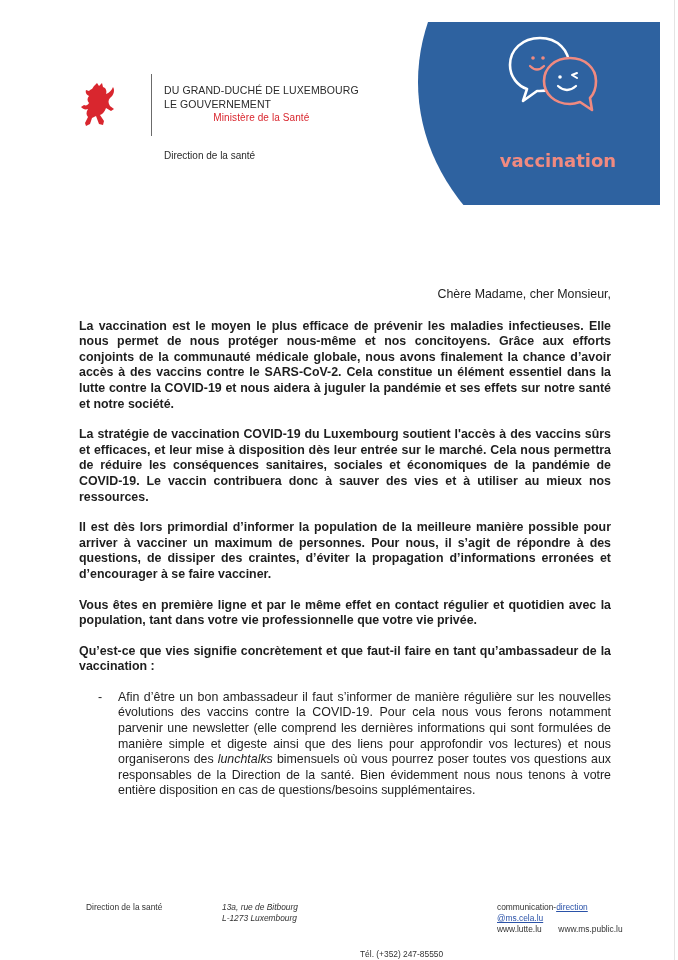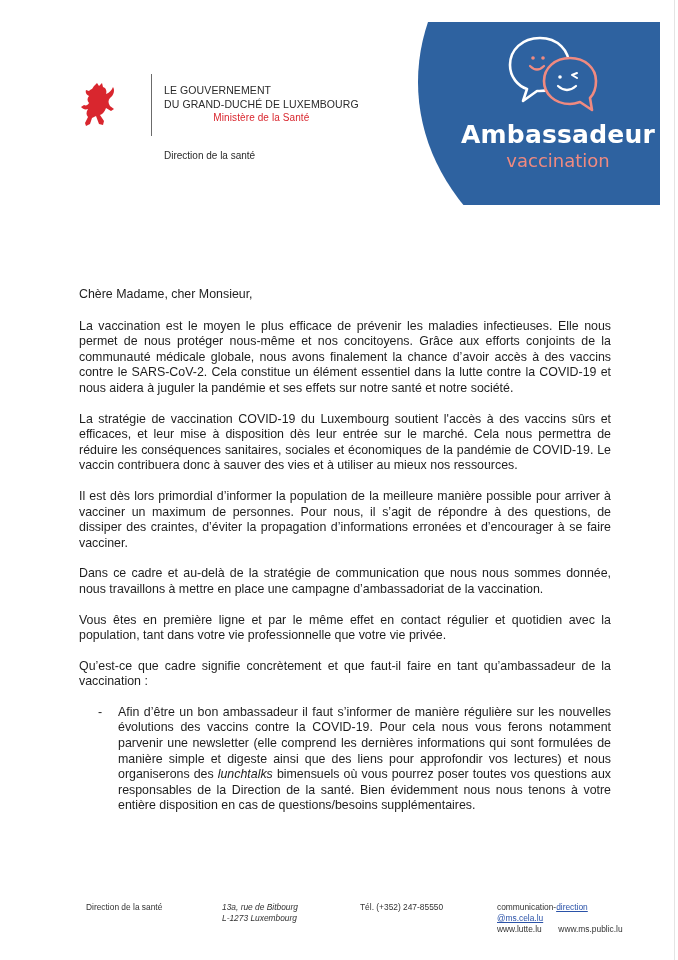--- a/index.html
+++ b/index.html
@@ -11,26 +11,26 @@
   .lion { position:absolute; left:0; top:8px; width:38px; height:48px; }
   .gov-divider { position:absolute; left:72px; top:70px; width:1px; height:62px; background:#6b6b6b; }
   .gov-text { position:absolute; left:89px; top:82px; font-size:10.5px; line-height:13.5px; color:#2a2a2a; letter-spacing:0.1px; }
   .gov-text .ministry { color:#d9262e; font-size:10px;text-align:center; }
   .direction-head { position:absolute; left:89px; top:150px; font-size:10px; color:#2a2a2a; }
 
   .badge-wrap { position:absolute; left:418px; top:22px; width:242px; height:183px; overflow:hidden; }
   .badge-circle { position:absolute; left:0; top:-150px; width:480px; height:420px; border-radius:50%; background:#2e62a0; }
   .badge-icon { position:absolute; left:82px; top:8px; width:110px; height:90px; }
   .badge-title { position:absolute; left:40px; top:98px; width:200px; text-align:center; color:#ffffff; font-weight:bold; font-size:25px; letter-spacing:0.2px; font-family:"DejaVu Sans", sans-serif; }
-  .badge-sub { position:absolute; left:40px; top:128px; width:200px; text-align:center; color:#f08a80; font-weight:normal; font-size:18px; font-family:"DejaVu Sans", sans-serif; }
+  .badge-sub { position:absolute; left:40px; top:128px; width:200px; text-align:center; color:#f08a80; font-weight:bold; font-size:18px; font-family:"DejaVu Sans", sans-serif; }
 
   
   .letter { position:absolute; left:79px; top:287px; width:532px; font-size:12.4px; line-height:15.6px; color:#1e1e1e; }
-  .salutation { margin:0 0 16px 0; }
-  .para { margin:4px 0 15px 0; text-align:justify; }
+  .salutation { margin:0 0 16px 0;text-align:right; }
+  .para { margin:4px 0 15px 0; text-align:justify;font-weight:bold; }
   .bullets { margin:0; padding:0; list-style:none; }
   .bullet { position:relative; padding-left:39px; text-align:justify; }
   .bullet-dash { position:absolute; left:19px; top:0; }
   em { font-style:italic; }
 
   
   .footer { position:absolute; top:902px; left:0; width:678px; font-size:8.4px; line-height:11px; color:#333; }
   .f-col { position:absolute; }
   .f-link { color:#2a52a8; text-decoration:underline; }
 </style>
@@ -38,66 +38,64 @@
 <body>
 
 <div class="edge-line"></div>
 
 <div>
   <svg class="lion" style="left:80px;top:82px;" viewBox="0 0 38 48">
     <path fill="#d9262e" d="M14 4 l3 -3 l2 3 l3 -3 l1 4 c3 1 4 4 3 7 c3 -1 6 -4 7 -7 c2 3 1 8 -3 11 c-2 2 -2 5 0 8 l4 3 l-3 2 l-5 -3 c-1 3 -3 6 -6 7 l4 6 l-1 4 l-4 -1 l-3 -8 l-4 2 l-2 6 l-4 2 l-1 -3 l3 -6 c-2 -2 -2 -5 0 -8 c-3 1 -5 0 -7 -2 l3 -2 c2 1 4 0 5 -2 c-2 -2 -2 -5 0 -7 c-2 -1 -4 -3 -3 -6 l3 1 c1 -1 2 -2 3 -2 z"></path>
   </svg>
   <div class="gov-divider" style="left:151px;top:74px;"></div>
   <div class="gov-text" style="left:164px;top:84px;position:absolute;">
+    <div>DU GRAND-DUCHÉ DE LUXEMBOURG</div>
     <div>LE GOUVERNEMENT</div>
-    <div>DU GRAND-DUCHÉ DE LUXEMBOURG</div>
     <div class="ministry">Ministère de la Santé</div>
   </div>
   <div class="direction-head" style="left:164px;top:150px;">Direction de la santé</div>
 </div>
 
 <div class="badge-wrap">
   <div class="badge-circle"></div>
   <svg class="badge-icon" viewBox="0 0 110 90">
     <path d="M40 8 c-18 0 -30 12 -30 27 c0 12 8 21 17 24 l-4 12 l14 -10 c18 1 30 -10 32 -24 c1 -17 -12 -29 -29 -29 z" fill="none" stroke="#ffffff" stroke-width="2.6" stroke-linejoin="round"></path>
     <circle cx="33" cy="28" r="1.8" fill="#f08a80"></circle>
     <circle cx="43" cy="28" r="1.8" fill="#f08a80"></circle>
     <path d="M30 36 q7 7 14 0" fill="none" stroke="#f08a80" stroke-width="2.2" stroke-linecap="round"></path>
     <path d="M70 28 c-15 0 -26 10 -26 23 c0 13 11 23 26 23 c4 0 7 -1 10 -2 l12 8 l-2 -12 c4 -4 6 -10 6 -17 c0 -13 -11 -23 -26 -23 z" fill="#2e62a0" stroke="#f08a80" stroke-width="2.6" stroke-linejoin="round"></path>
     <circle cx="60" cy="47" r="1.8" fill="#ffffff"></circle>
     <path d="M72 45 l5 -2 M72 45 l5 3" fill="none" stroke="#ffffff" stroke-width="2" stroke-linecap="round"></path>
     <path d="M58 56 q9 8 18 0" fill="none" stroke="#ffffff" stroke-width="2.2" stroke-linecap="round"></path>
   </svg>
-  <div class="badge-title">Ambassadeur</div>
   <div class="badge-sub">vaccination</div>
 </div>
 
 <div class="letter">
   <p class="salutation">Chère Madame, cher Monsieur,</p>
   <p class="para">La vaccination est le moyen le plus efficace de prévenir les maladies infectieuses. Elle nous permet de nous protéger nous-même et nos concitoyens. Grâce aux efforts conjoints de la communauté médicale globale, nous avons finalement la chance d’avoir accès à des vaccins contre le SARS-CoV-2. Cela constitue un élément essentiel dans la lutte contre la COVID-19 et nous aidera à juguler la pandémie et ses effets sur notre santé et notre société.</p>
   <p class="para">La stratégie de vaccination COVID-19 du Luxembourg soutient l'accès à des vaccins sûrs et efficaces, et leur mise à disposition dès leur entrée sur le marché. Cela nous permettra de réduire les conséquences sanitaires, sociales et économiques de la pandémie de COVID-19. Le vaccin contribuera donc à sauver des vies et à utiliser au mieux nos ressources.</p>
   <p class="para">Il est dès lors primordial d’informer la population de la meilleure manière possible pour arriver à vacciner un maximum de personnes. Pour nous, il s’agit de répondre à des questions, de dissiper des craintes, d’éviter la propagation d’informations erronées et d’encourager à se faire vacciner.</p>
-  <p class="para">Dans ce cadre et au-delà de la stratégie de communication que nous nous sommes donnée, nous travaillons à mettre en place une campagne d’ambassadoriat de la vaccination.</p>
   <p class="para">Vous êtes en première ligne et par le même effet en contact régulier et quotidien avec la population, tant dans votre vie professionnelle que votre vie privée.</p>
-  <p class="para">Qu’est-ce que cadre signifie concrètement et que faut-il faire en tant qu’ambassadeur de la vaccination :</p>
+  <p class="para">Qu’est-ce que vies signifie concrètement et que faut-il faire en tant qu’ambassadeur de la vaccination :</p>
   <ul class="bullets">
     <li class="bullet">
       <span class="bullet-dash">-</span>
       <span>Afin d’être un bon ambassadeur il faut s’informer de manière régulière sur les nouvelles évolutions des vaccins contre la COVID-19. Pour cela nous vous ferons notamment parvenir une newsletter (elle comprend les dernières informations qui sont formulées de manière simple et digeste ainsi que des liens pour approfondir vos lectures) et nous organiserons des </span><em>lunchtalks</em><span> bimensuels où vous pourrez poser toutes vos questions aux responsables de la Direction de la santé. Bien évidemment nous nous tenons à votre entière disposition en cas de questions/besoins supplémentaires.</span>
     </li>
   </ul>
 </div>
 
 <div class="footer">
   <div class="f-col" style="left:86px;">Direction de la santé</div>
   <div class="f-col" style="left:222px;font-style:italic;">
     <div>13a, rue de Bitbourg</div>
     <div>L-1273 Luxembourg</div>
   </div>
-  <div class="f-col" style="left:360px;">Tél. (+352) 247-85550</div>
+  <div class="f-col" style="left:360px;margin-top:47px;">Tél. (+352) 247-85550</div>
   <div class="f-col" style="left:497px;">
     <div><span>communication-</span><span class="f-link">direction</span></div>
     <div><span class="f-link">@ms.cela.lu</span></div>
     <div>
       <span>www.lutte.lu</span>
       <span style="display:inline-block;width:12px;"></span>
       <span>www.ms.public.lu</span>
     </div>
   </div>
 </div>

